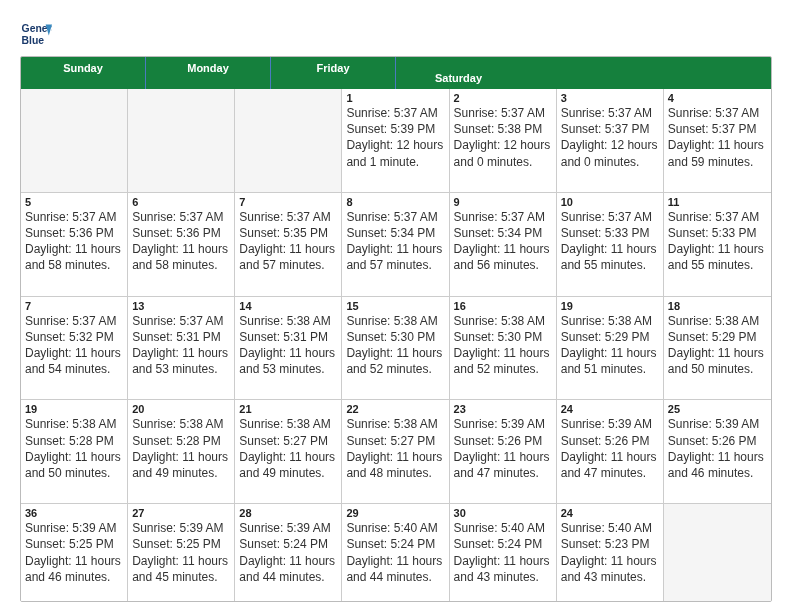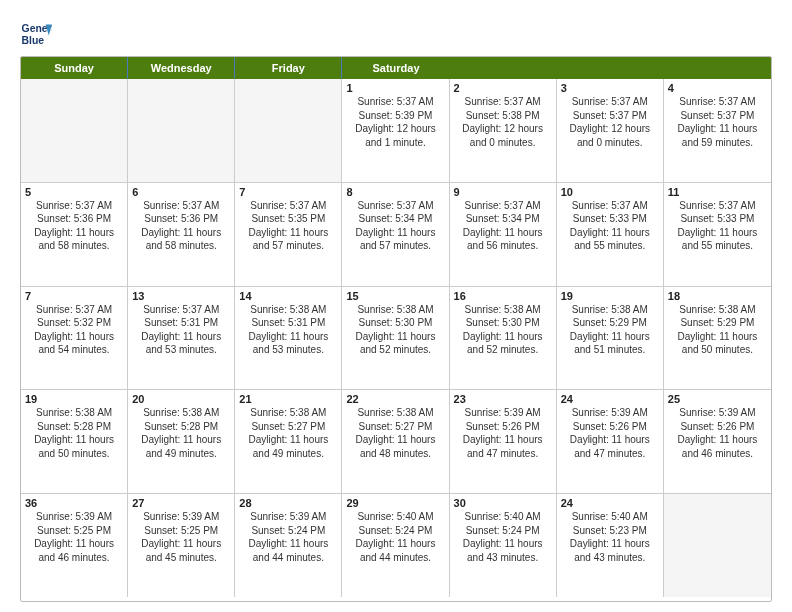--- a/index.html
+++ b/index.html
@@ -47,32 +47,32 @@
       margin-top: 2px;
     }
     .calendar {
       flex: 1;
       border: 1px solid #bbb;
       border-radius: 2px;
       overflow: hidden;
     }
     .cal-header {
       display: grid;
-      grid-template-columns: repeat(7, 1fr);
-      background: #4d7c0f;
+      grid-template-columns: repeat(6, 1fr);
+      background: #15803d;
     }
     .cal-header-cell {
       color: #fff;
       font-size: 11px;
       font-weight: bold;
       text-align: center;
       padding: 5px 2px;
       border-right: 1px solid #4a7ac0;
     }
-    .cal-header-cell:last-child { border-right: none; }
+    .cal-header-cell:last-child { border-right: none; margin-top: 10px; }
     .cal-body {
       display: flex;
       flex-direction: column;
       height: calc(100% - 26px);
     }
     .cal-row {
       display: grid;
       grid-template-columns: repeat(7, 1fr);
       flex: 1;
       border-bottom: 1px solid #ccc;
@@ -90,24 +90,23 @@
     .cal-cell:last-child { border-right: none; }
     .cal-cell.empty { background: #f5f5f5; }
     .day-num {
       font-size: 11px;
       font-weight: bold;
       color: #222;
       display: block;
       margin-bottom: 1px;
     }
     .cell-text {
-      font-size: 10px;
+      font-size: 12px;
       color: #333;
       line-height: 1.35;
-      text-align: center;
     }
   </style>
 </head>
 <body>
 
 <div class="page">
   <div class="header">
     <div class="logo">
       <svg class="logo-icon" viewBox="0 0 40 40">
         <text x="2" y="18" font-size="13" font-weight="bold" fill="#1a3a6b" font-family="Arial">General</text>
@@ -117,21 +116,21 @@
     </div>
     <div class="title-block">
       <div class="month-title"></div>
       <div class="subtitle"></div>
     </div>
   </div>
 
   <div class="calendar">
     <div class="cal-header" id="cal-header">
         <div class="cal-header-cell">Sunday</div>
-        <div class="cal-header-cell">Wednesday</div>
+        <div class="cal-header-cell">Monday</div>
         <div class="cal-header-cell">Friday</div>
         <div class="cal-header-cell">Saturday</div>
       </div>
     <div class="cal-body" id="cal-body">
         <div class="cal-row">
           <div class="cal-cell empty"></div>
           <div class="cal-cell empty"></div>
           <div class="cal-cell empty"></div>
           <div class="cal-cell">
             <span class="day-num">1</span>

